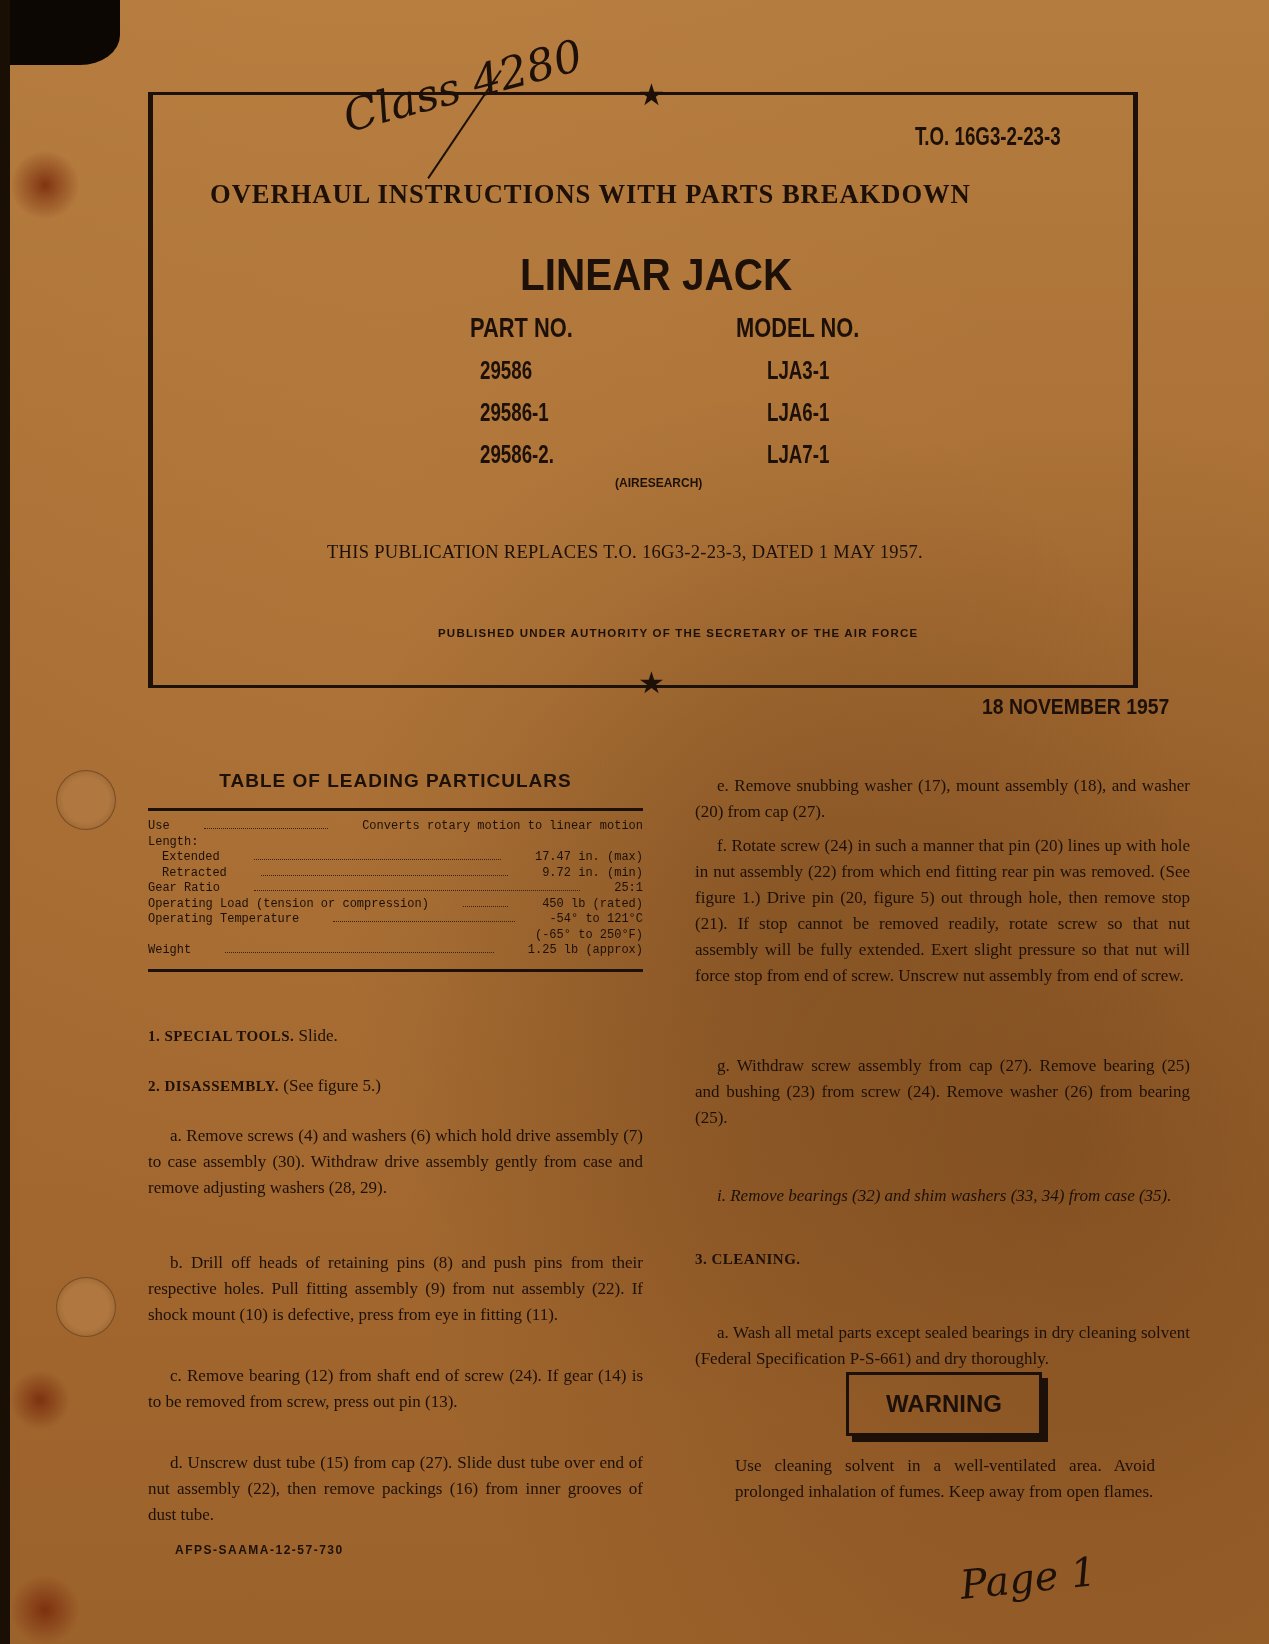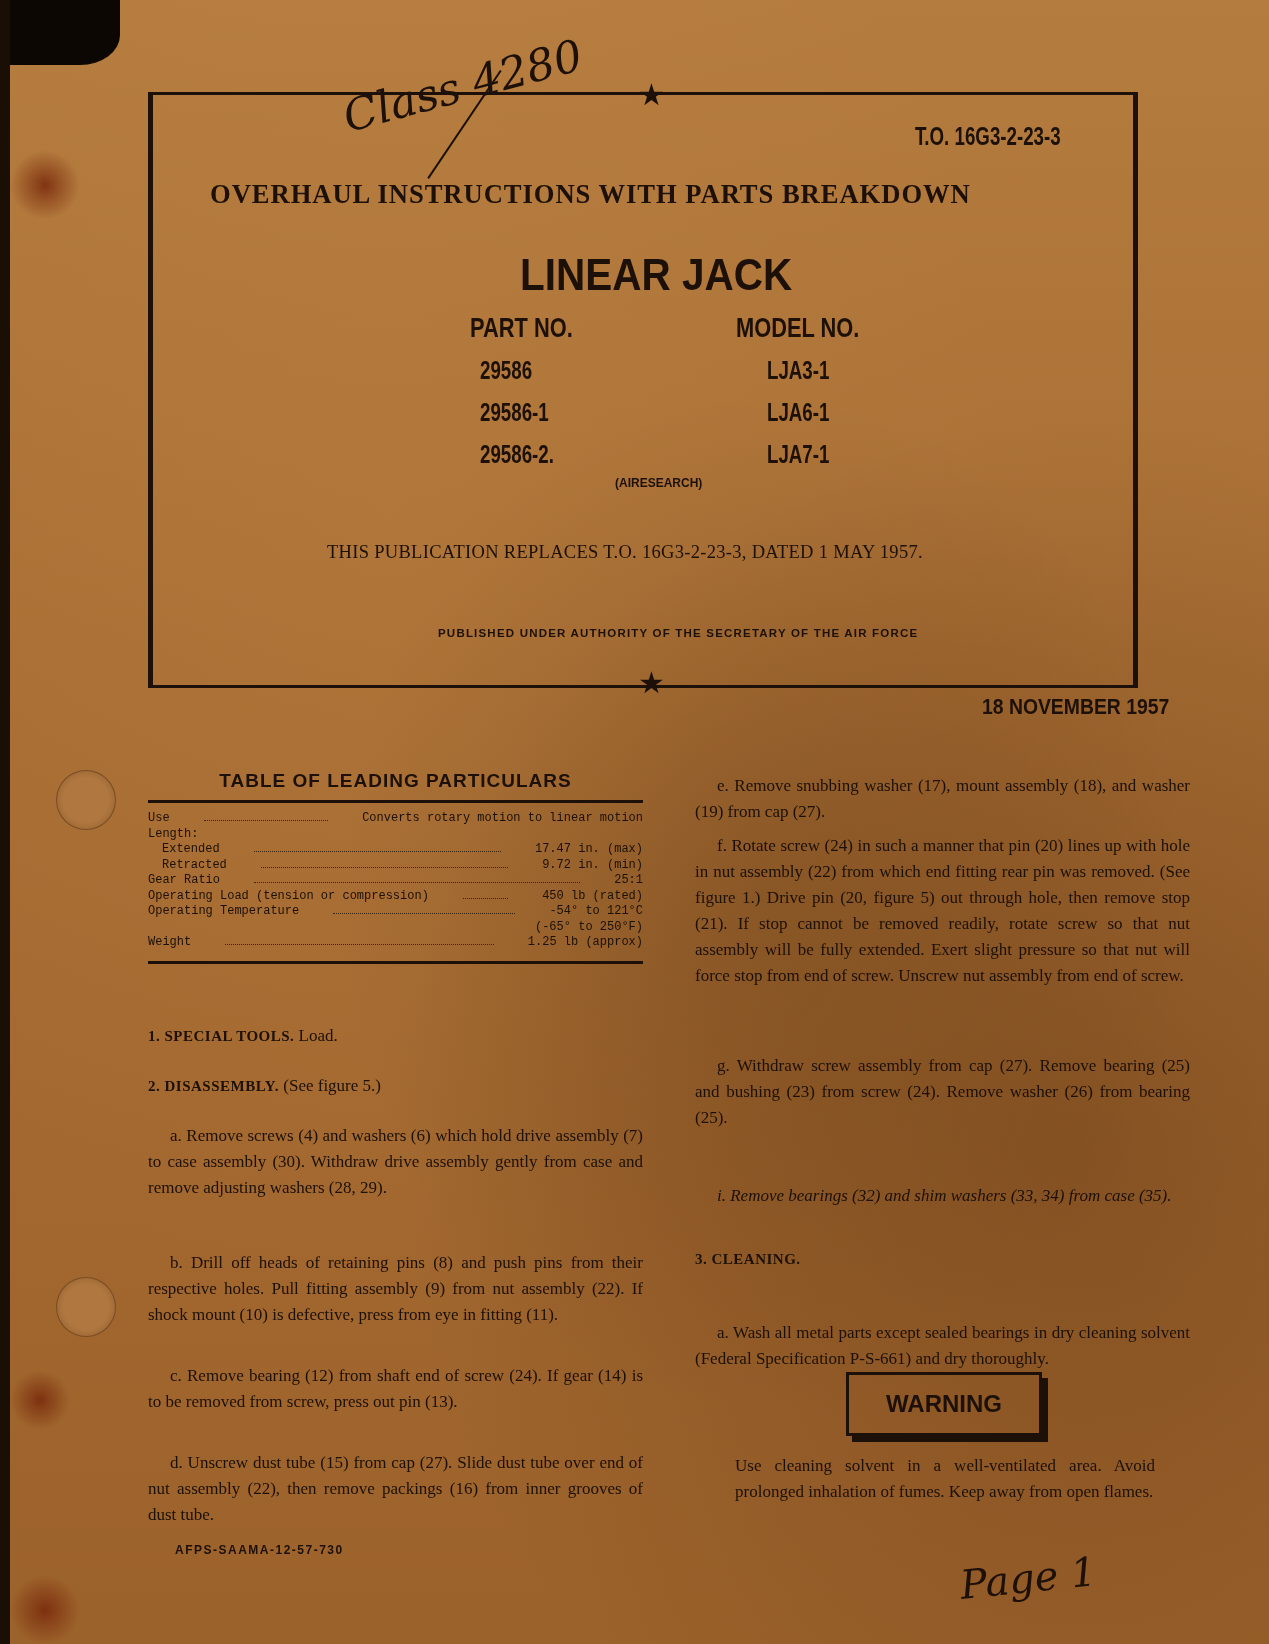--- a/index.html
+++ b/index.html
@@ -52,21 +52,21 @@
   .date { left: 972px; top: 694px; font-size: 22px; transform: scaleX(0.88); }
 
   .handwriting {
     position: absolute; left: 330px; top: 60px; font-family: "DejaVu Serif", serif;
     font-style: italic; font-size: 44px; color: #1c1008; transform: rotate(-15deg);
   }
   .slash { position: absolute; left: 490px; top: 70px; width: 2px; height: 130px; background:#1c1008; transform: rotate(34deg); transform-origin: top left; }
 
   
   .tlp { position: absolute; left: 138px; top: 770px; width: 495px; }
-  .tlp-title { font-family: "Liberation Sans", sans-serif; font-weight: bold; font-size: 19px; text-align: center; letter-spacing: 1px; margin-bottom: 8px; }
+  .tlp-title { font-family: "Liberation Sans", sans-serif; font-weight: bold; font-size: 19px; text-align: center; letter-spacing: 1px; margin-bottom: 16px; }
   .rule-thick { height: 3px; background:#1c1008; }
   .tlp-row { display: flex; font-family: "Liberation Mono", monospace; font-size: 12px; line-height: 15.5px; align-items: baseline; gap: 32px; }
   .tlp-row .lbl { white-space: nowrap; }
   .tlp-row .lbl.indent { padding-left: 14px; }
   .tlp-row .dots { flex: 1; border-bottom: 1px dotted #3a2410; margin: 0 2px 3px; }
   .tlp-row .val { white-space: nowrap; }
   .tlp-row.extra { justify-content: flex-end; }
 
   .para { position: absolute; font-size: 17px; line-height: 26px; font-family: "Liberation Serif", serif; text-align: justify; }
   .heading-inline { font-family: Liberation Serif, serif; font-weight: bold; font-size: 15px; letter-spacing: 0.5px; }
@@ -164,34 +164,34 @@
       <span class="lbl">Weight</span>
         <span class="dots"></span>
       <span class="val">1.25 lb (approx)</span>
     </div>
     <div style="height:10px"></div>
     <div class="rule-thick"></div>
   </div>
 
   <div class="para" style="left:138px; top:1023px; width:495px;">
     <span class="heading-inline">1. SPECIAL TOOLS.</span>
-    <span>Load.</span>
+    <span>Slide.</span>
   </div>
   <div class="para" style="left:138px; top:1073px; width:495px;">
     <span class="heading-inline">2. DISASSEMBLY.</span>
     <span>(See figure 5.)</span>
   </div>
   <div class="para" style="left:138px; top:1123px; width:495px; text-indent:22px;">a. Remove screws (4) and washers (6) which hold drive assembly (7) to case assembly (30). Withdraw drive assembly gently from case and remove adjusting washers (28, 29).</div>
   <div class="para" style="left:138px; top:1250px; width:495px; text-indent:22px;">b. Drill off heads of retaining pins (8) and push pins from their respective holes. Pull fitting assembly (9) from nut assembly (22). If shock mount (10) is defective, press from eye in fitting (11).</div>
   <div class="para" style="left:138px; top:1363px; width:495px; text-indent:22px;">c. Remove bearing (12) from shaft end of screw (24). If gear (14) is to be removed from screw, press out pin (13).</div>
   <div class="para" style="left:138px; top:1450px; width:495px; text-indent:22px;">d. Unscrew dust tube (15) from cap (27). Slide dust tube over end of nut assembly (22), then remove packings (16) from inner grooves of dust tube.</div>
 
   <div class="footer-code">AFPS-SAAMA-12-57-730</div>
 
-  <div class="para" style="left:685px; top:773px; width:495px; text-indent:22px;">e. Remove snubbing washer (17), mount assembly (18), and washer (19) from cap (27).</div>
+  <div class="para" style="left:685px; top:773px; width:495px; text-indent:22px;">e. Remove snubbing washer (17), mount assembly (18), and washer (20) from cap (27).</div>
   <div class="para" style="left:685px; top:833px; width:495px; text-indent:22px;">f. Rotate screw (24) in such a manner that pin (20) lines up with hole in nut assembly (22) from which end fitting rear pin was removed. (See figure 1.) Drive pin (20, figure 5) out through hole, then remove stop (21). If stop cannot be removed readily, rotate screw so that nut assembly will be fully extended. Exert slight pressure so that nut will force stop from end of screw. Unscrew nut assembly from end of screw.</div>
   <div class="para" style="left:685px; top:1053px; width:495px; text-indent:22px;">g. Withdraw screw assembly from cap (27). Remove bearing (25) and bushing (23) from screw (24). Remove washer (26) from bearing (25).</div>
   <div class="para" style="left:685px; top:1183px; width:495px; text-indent:22px;font-style:italic;">i. Remove bearings (32) and shim washers (33, 34) from case (35).</div>
 
   <div class="para" style="left:685px; top:1246px; width:495px;">
     <span class="heading-inline">3. CLEANING.</span>
   </div>
   <div class="para" style="left:685px; top:1320px; width:495px; text-indent:22px;">a. Wash all metal parts except sealed bearings in dry cleaning solvent (Federal Specification P-S-661) and dry thoroughly.</div>
 
   <div class="warning-box">

